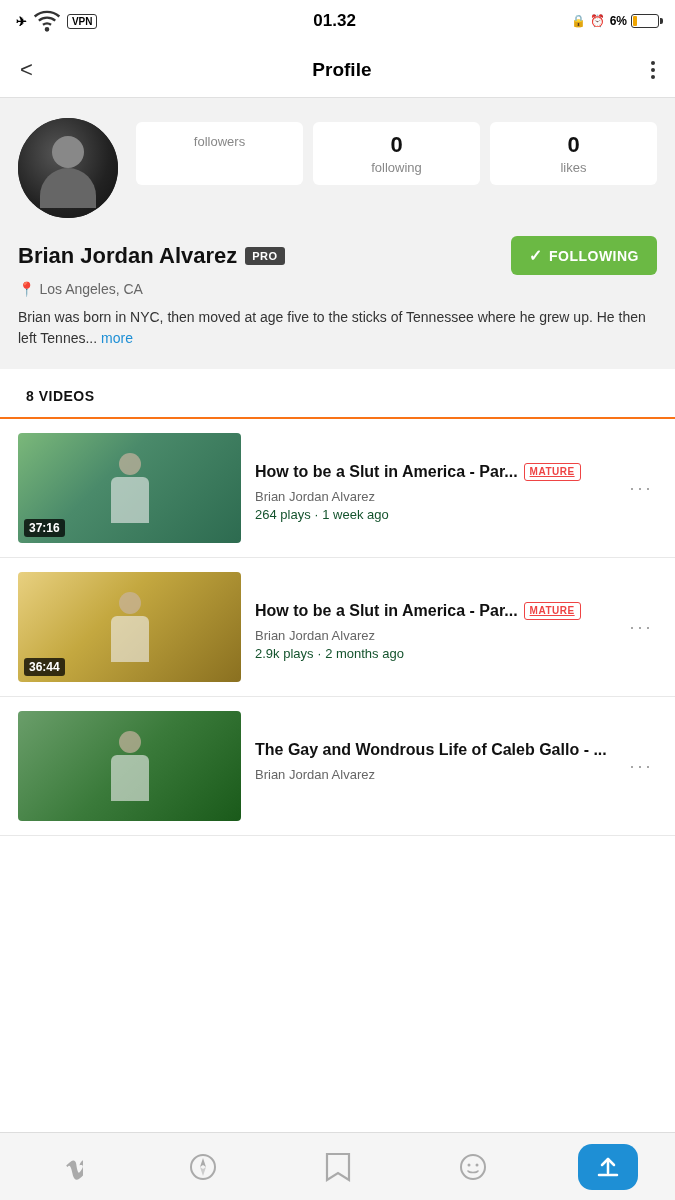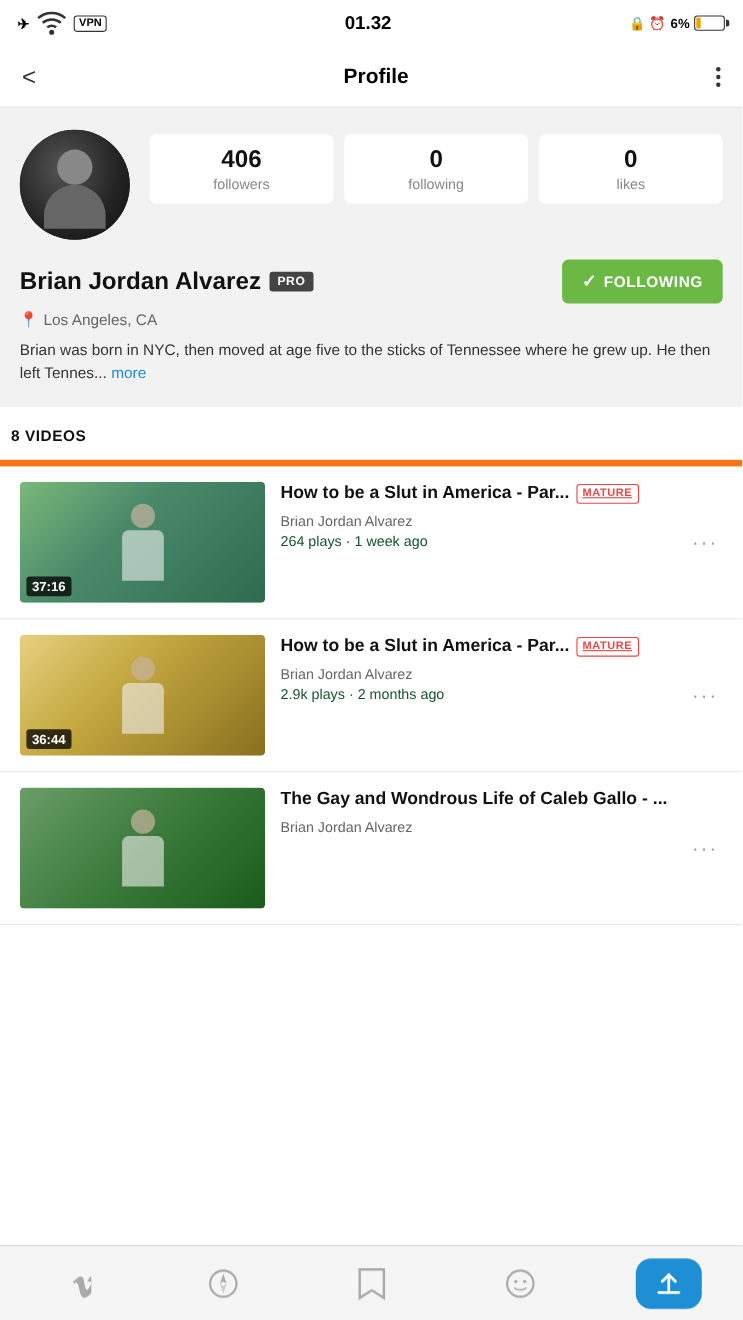--- a/index.html
+++ b/index.html
@@ -179,22 +179,22 @@
     .profile-bio {
       font-size: 14px;
       color: #333;
       line-height: 1.5;
     }
     .bio-more { color: #1e8fd5; cursor: pointer; }
 
     
     .videos-section { background: #fff; }
     .videos-header {
-      padding: 18px 18px 12px 10px;
-      border-bottom: 6px solid #f97316;
+      padding: 18px 18px 12px 26px;
+      border-bottom: 2px solid #f97316;
     }
     .videos-title {
       font-size: 14px;
       font-weight: 700;
       color: #111;
       letter-spacing: 0.5px;
     }
 
     .video-item {
       display: flex;
@@ -267,20 +267,21 @@
     .video-title {
       font-size: 16px;
       font-weight: 600;
       color: #111;
       line-height: 1.35;
       margin-bottom: 6px;
       display: flex;
       flex-wrap: wrap;
       align-items: center;
       gap: 6px;
+      margin-top: 28px;
     }
     .mature-badge {
       border: 1.5px solid #e44;
       color: #e44;
       font-size: 10px;
       font-weight: 700;
       padding: 1px 5px;
       border-radius: 3px;
       white-space: nowrap;
       letter-spacing: 0.5px;
@@ -380,21 +381,20 @@
 
 <div class="profile-section">
   <div class="profile-top">
 
     <div class="avatar-container">
       <div class="avatar-img"></div>
     </div>
 
     <div class="stats-row">
       <div class="stat-box">
-        <span class="stat-number">406</span>
         <span class="stat-label">followers</span>
       </div>
       <div class="stat-box">
         <span class="stat-number">0</span>
         <span class="stat-label">following</span>
       </div>
       <div class="stat-box">
         <span class="stat-number">0</span>
         <span class="stat-label">likes</span>
       </div>

